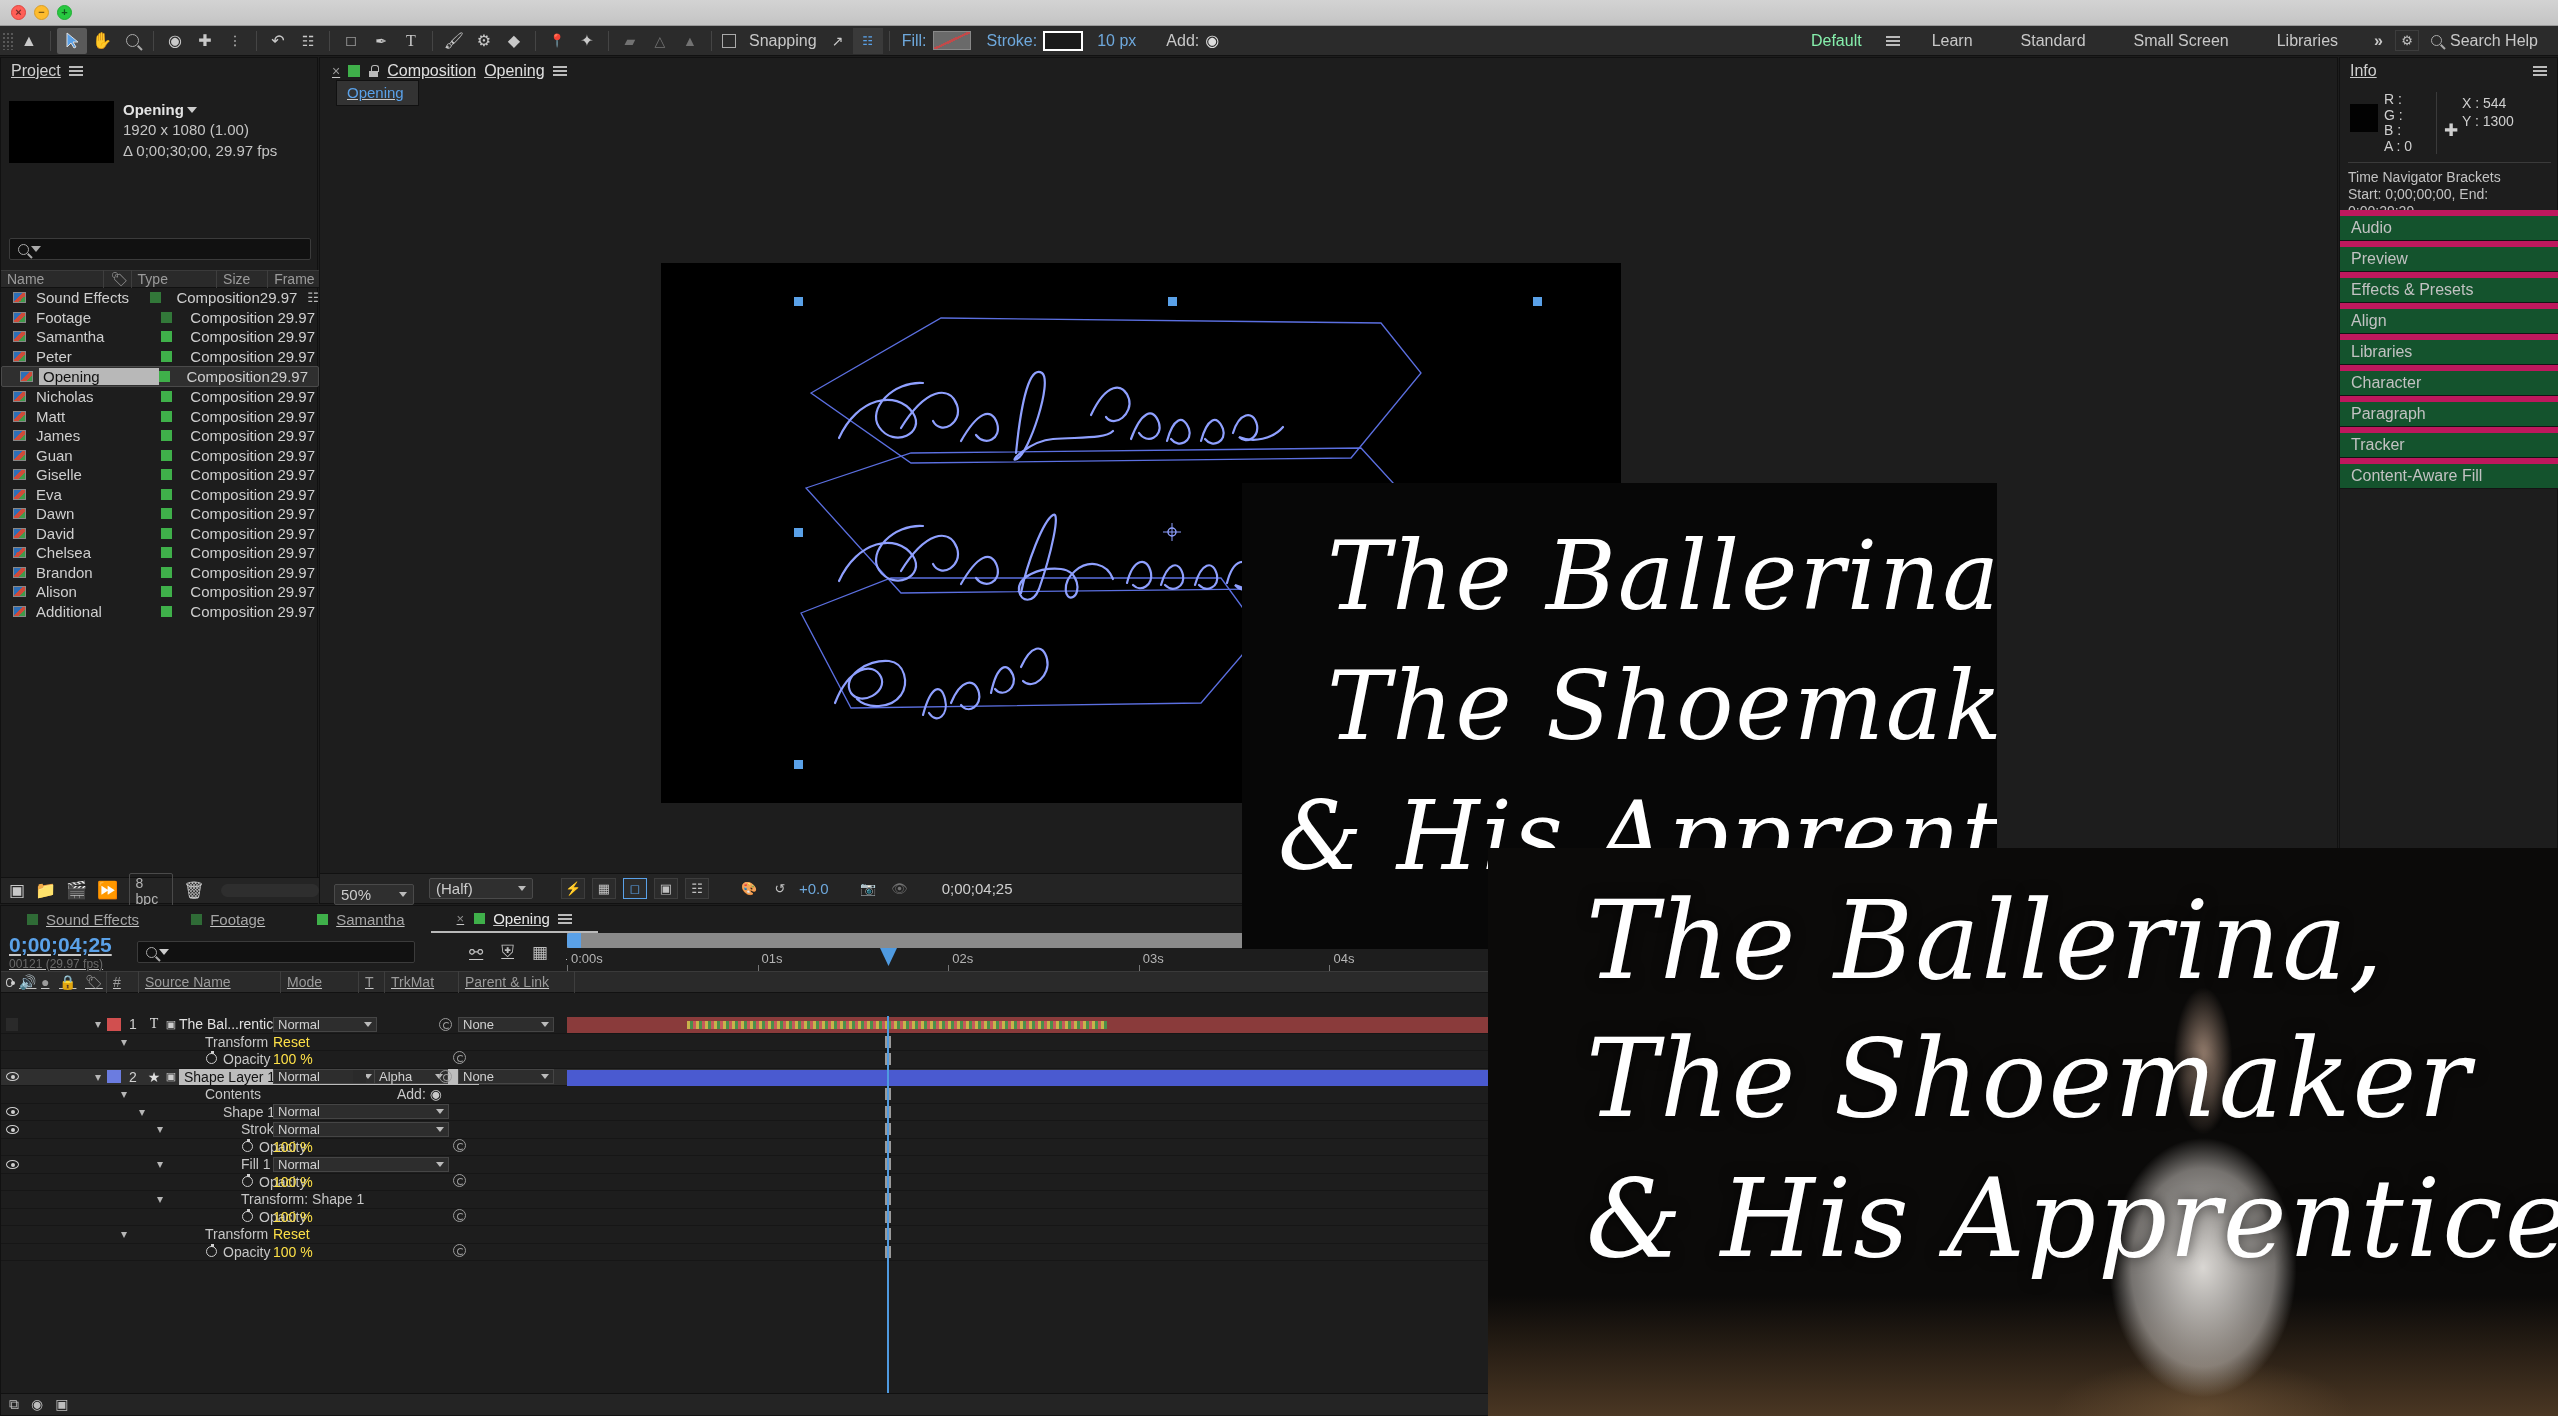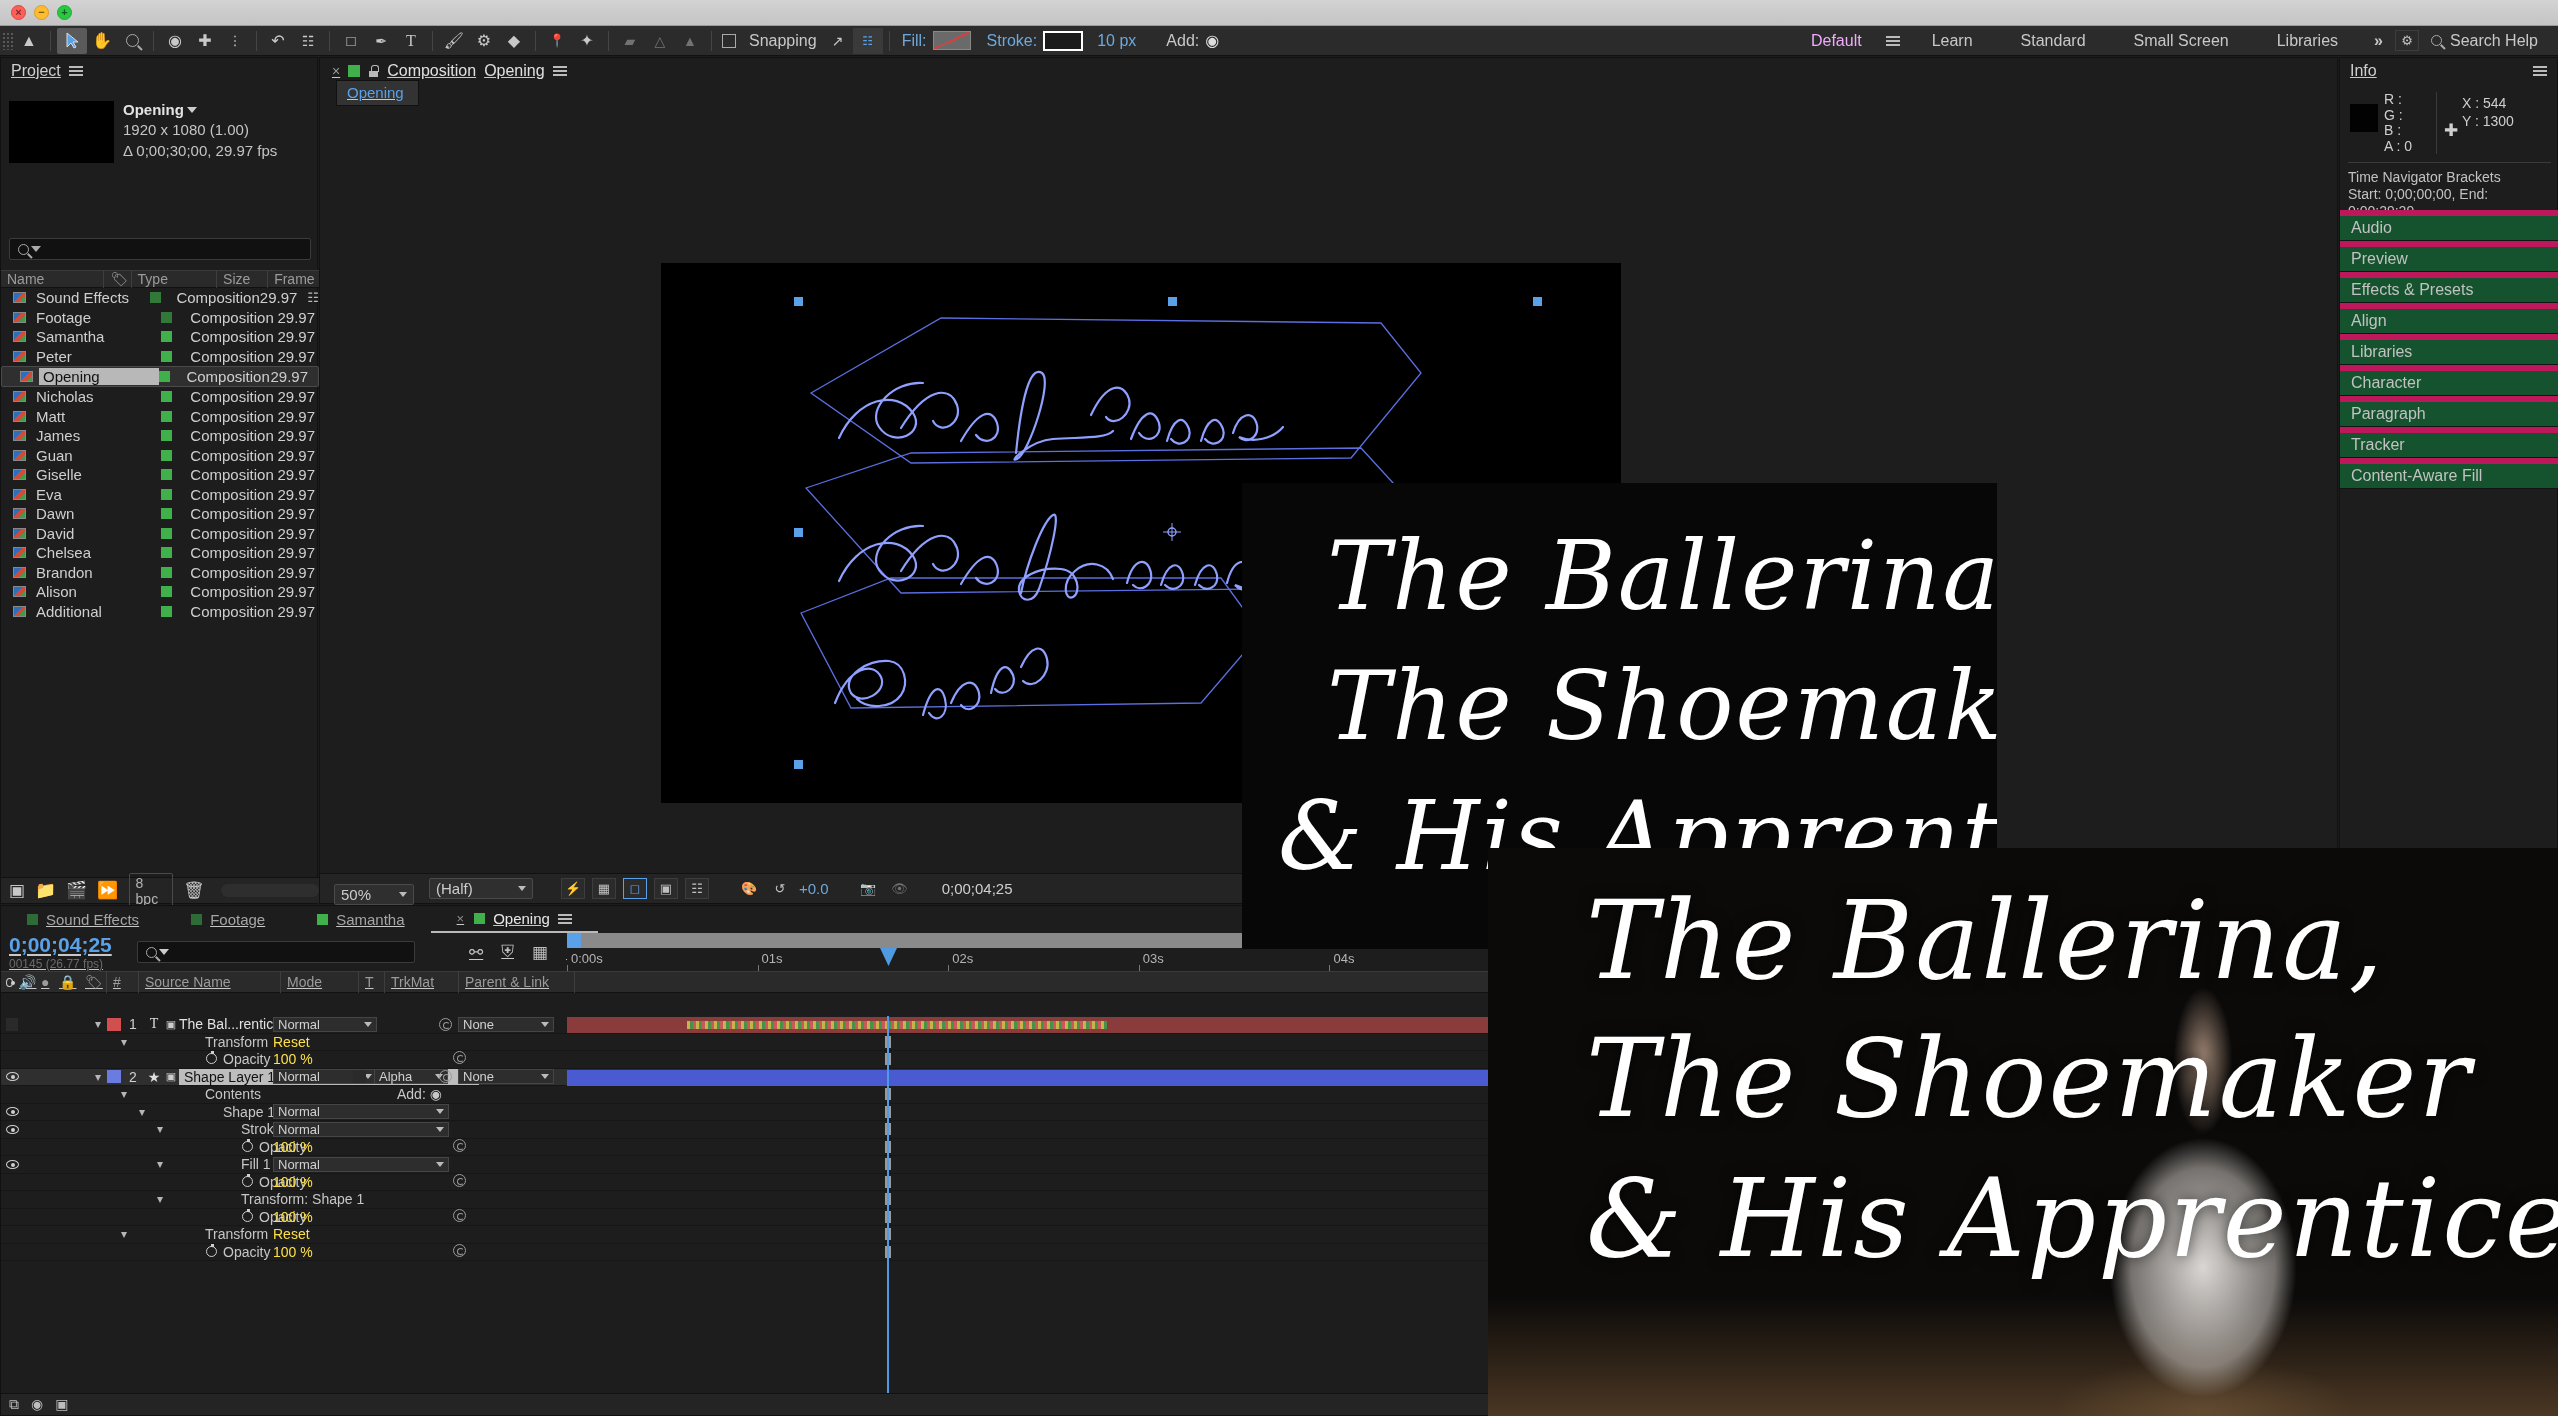--- a/index.html
+++ b/index.html
@@ -45,21 +45,21 @@
   .tsep{width:1px;height:20px;background:#454545;margin:0 6px;}
   .tgt{font-size:16px;line-height:1;}
   .tool svg{display:block;}
   .snapbox{width:14px;height:14px;border:1px solid #aaa;background:#2b2b2b;}
   .tb-label{font-size:16px;color:#c8c8c8;margin:0 6px;}
   .tb-label.blue{color:#6ea8dc;}
   .swatch-fill{width:38px;height:19px;border:1px solid #888;
      background:linear-gradient(to bottom right,#6a6a6a 0 46%, #c04a4a 46% 54%, #6a6a6a 54% 100%);}
   .swatch-stroke{width:40px;height:20px;border:2px solid #fff;background:#1b1b1b;}
   .ws-item{font-size:16px;color:#c8c8c8;padding:0 24px;}
-  .ws-item.active{color:#f0abfc;}
+  .ws-item.active{color:#86efac;}
   .searchhelp{display:flex;align-items:center;gap:8px;color:#c8c8c8;font-size:16px;}
 
   
   .panel{position:absolute;background:#1d1d1d;border:1px solid #111;text-decoration:underline;}
   .panel-head{height:26px;display:flex;align-items:center;gap:8px;padding:0 10px;
     background:#1d1d1d;font-size:16px;color:#cfcfcf;}
   .hamb{display:inline-block;width:14px;height:10px;
     background:linear-gradient(#bbb 0 2px,transparent 2px 4px,#bbb 4px 6px,transparent 6px 8px,#bbb 8px 10px);}
 
   
@@ -643,21 +643,21 @@
           <span class="x">×</span>
           <span class="sq" style="background:#3fb04a"></span>
           <span>Opening</span>
           <span class="hamb"></span>
         </span>
       </div>
 
     <div class="tl-toolrow">
       <div style="display:flex;flex-direction:column;justify-content:center;width:120px;">
         <span class="tc-big">0;00;04;25</span>
-        <span class="tc-sub">00145 (26.77 fps)</span>
+        <span class="tc-sub">00121 (29.97 fps)</span>
       </div>
       <div class="tl-search">
         <span class="magn"></span>
         <span class="caret-d" style="margin-left:2px;"></span>
       </div>
       <div class="tl-icons">
         <span>⚯</span>
         <span>⛨</span>
         <span>▦</span>
         <span>◉</span>

